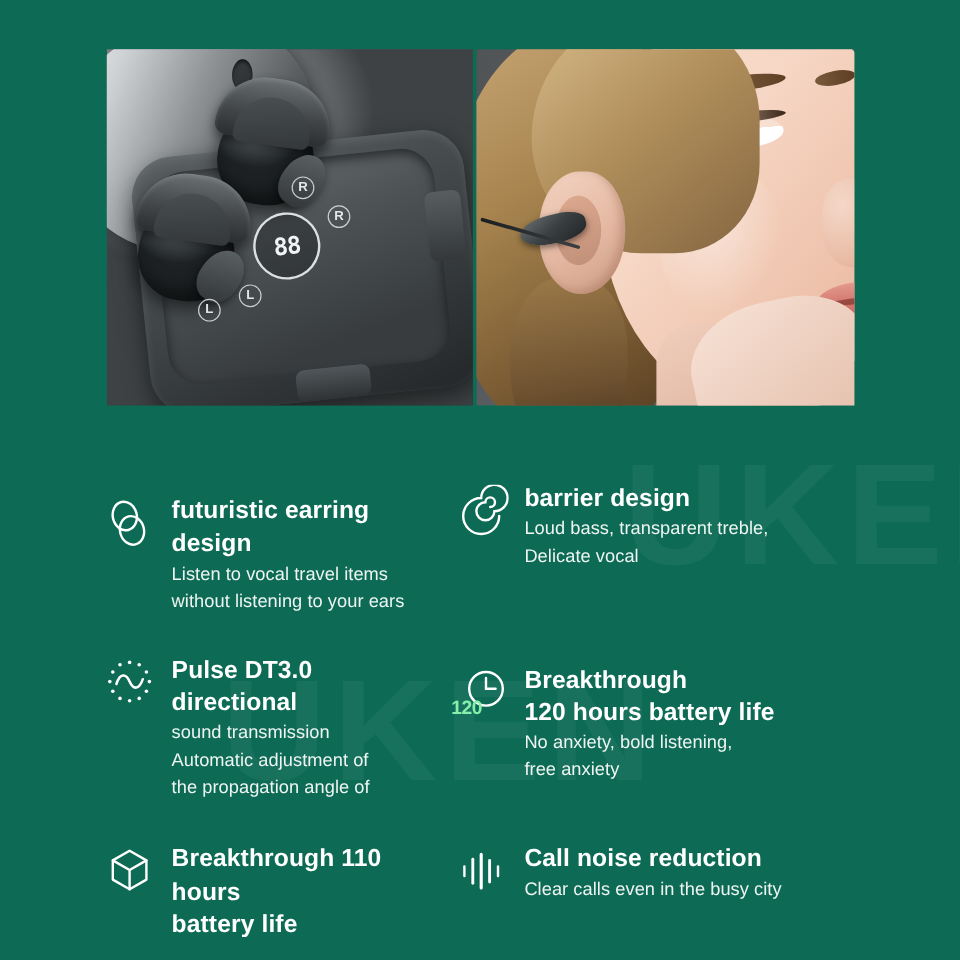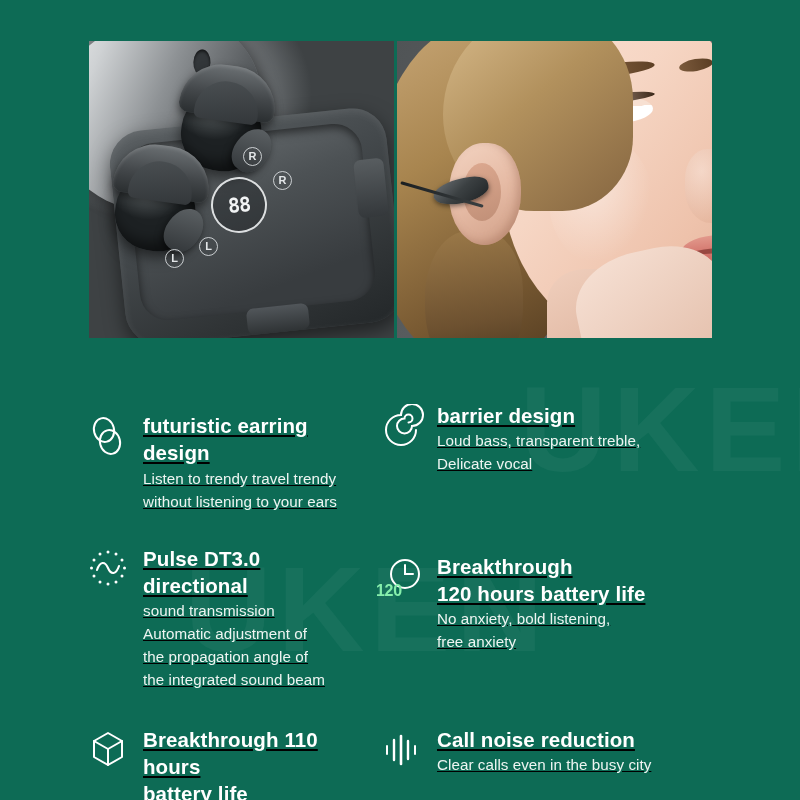--- a/index.html
+++ b/index.html
@@ -340,21 +340,21 @@
   .col-right { width:380px; padding-left:28px; }
 
   .f-icon {
     flex:0 0 auto;
     width:46px; height:46px;
     margin-right:11px;
     margin-top:4px;
     position:relative;
   }
   .f-icon svg { display:block; }
-  .f-text { padding-top:2px;text-decoration:underline; }
+  .f-text { padding-top:2px; }
 
   .f-title {
     color:#ffffff;
     font-size:20.5px;
     font-weight:700;
     line-height:1.33;
     letter-spacing:.1px;
   }
   .f-sub {
     color:#eef5f2;
@@ -456,21 +456,21 @@
     <div class="col-left">
       <div class="feature r1-left">
         <div class="f-icon">
           <svg width="44" height="44" viewBox="0 0 44 44" fill="none" stroke="#ffffff" stroke-width="2">
             <ellipse cx="18" cy="16" rx="10" ry="12" transform="rotate(-14 18 16)"></ellipse>
             <ellipse cx="24" cy="28" rx="10" ry="12" transform="rotate(-14 24 28)"></ellipse>
           </svg>
         </div>
         <div class="f-text">
           <div class="f-title">futuristic earring design</div>
-          <div class="f-sub">Listen to trendy travel trendy</div>
+          <div class="f-sub">Listen to vocal travel items</div>
           <div class="f-sub">without listening to your ears</div>
         </div>
       </div>
     </div>
     <div class="col-right">
       <div class="feature r1-right">
         <div class="f-icon">
           <svg width="44" height="44" viewBox="0 0 44 44" fill="none" stroke="#ffffff" stroke-width="2" stroke-linecap="round">
             <path d="M36 26 A15 15 0 1 1 21 11 A11 11 0 1 1 32 22 A7.5 7.5 0 1 1 24.5 14.5 A4 4 0 1 1 28.5 18.5"></path>
           </svg>
@@ -504,21 +504,20 @@
                 <circle cx="14" cy="7" r="1.5"></circle>
             </g>
             <path d="M11 23 C14 14, 19 14, 22 21 C25 28, 30 28, 33 19" stroke="#ffffff" stroke-width="2.1" stroke-linecap="round" fill="none"></path>
           </svg>
         </div>
         <div class="f-text">
           <div class="f-title">Pulse DT3.0 directional</div>
           <div class="f-sub">sound transmission</div>
           <div class="f-sub">Automatic adjustment of</div>
           <div class="f-sub">the propagation angle of</div>
-          <div class="f-sub">the integrated sound beam</div>
         </div>
       </div>
     </div>
     <div class="col-right">
       <div class="feature r2-right">
         <div class="f-icon">
           <div class="clock-wrap">
             <svg width="44" height="44" viewBox="0 0 44 44" fill="none" stroke="#ffffff" stroke-width="2" stroke-linecap="round">
               <circle cx="25" cy="19" r="14"></circle>
               <path d="M25 10 L25 19 L33 19"></path>

